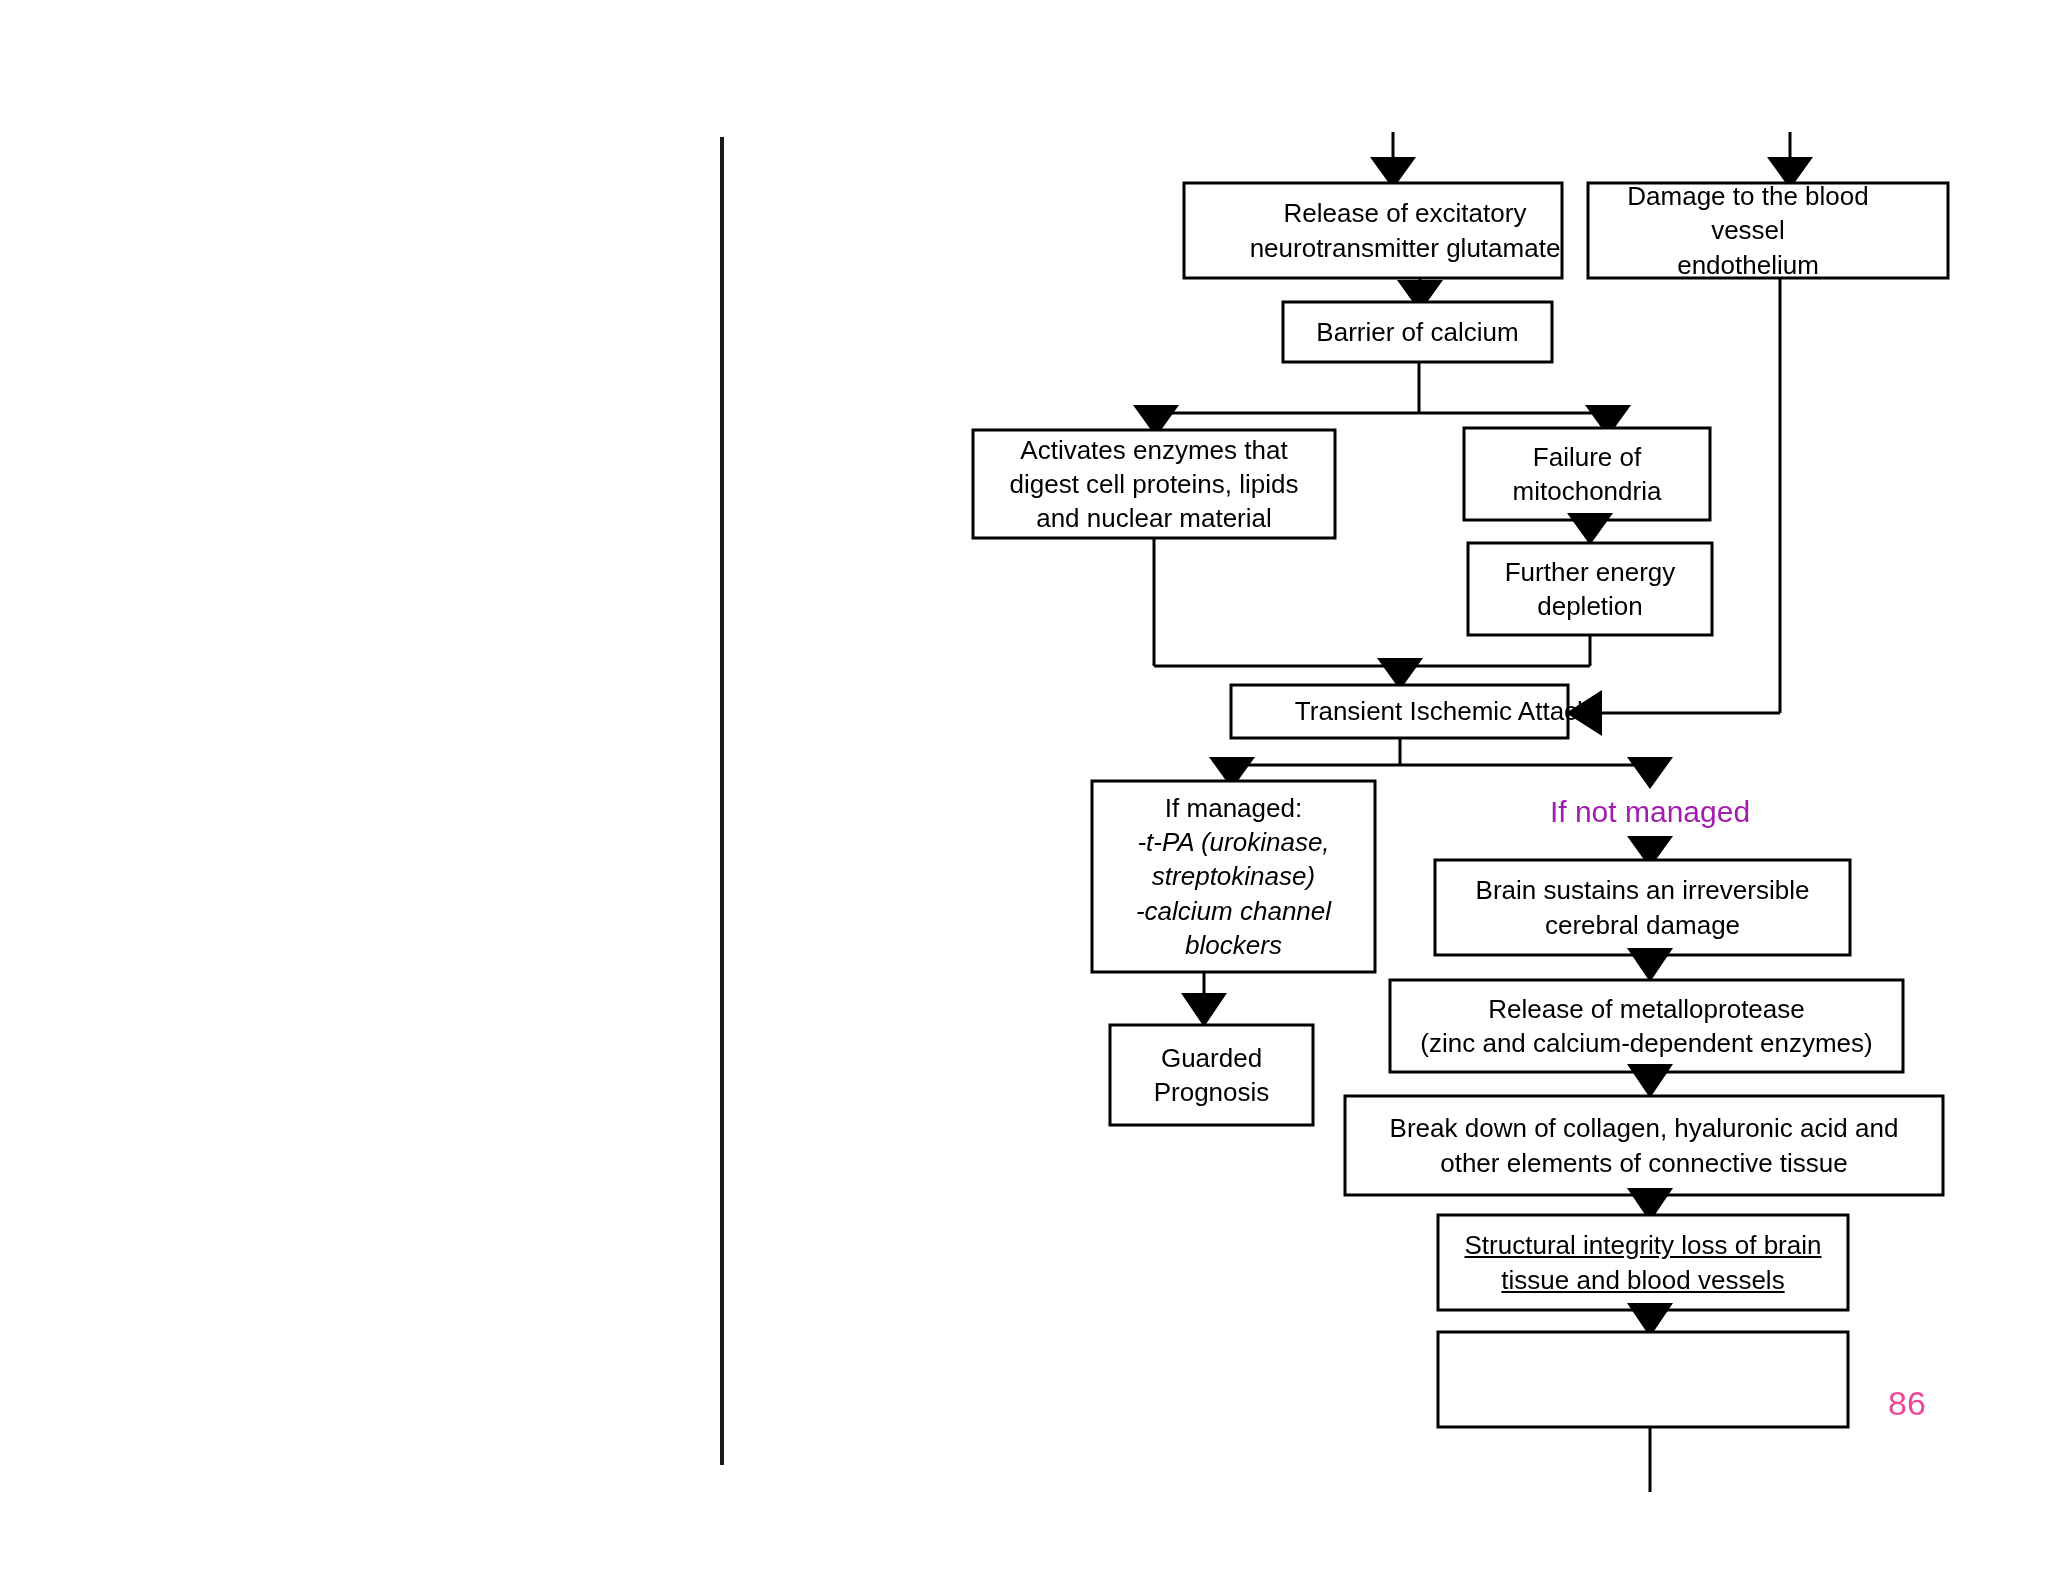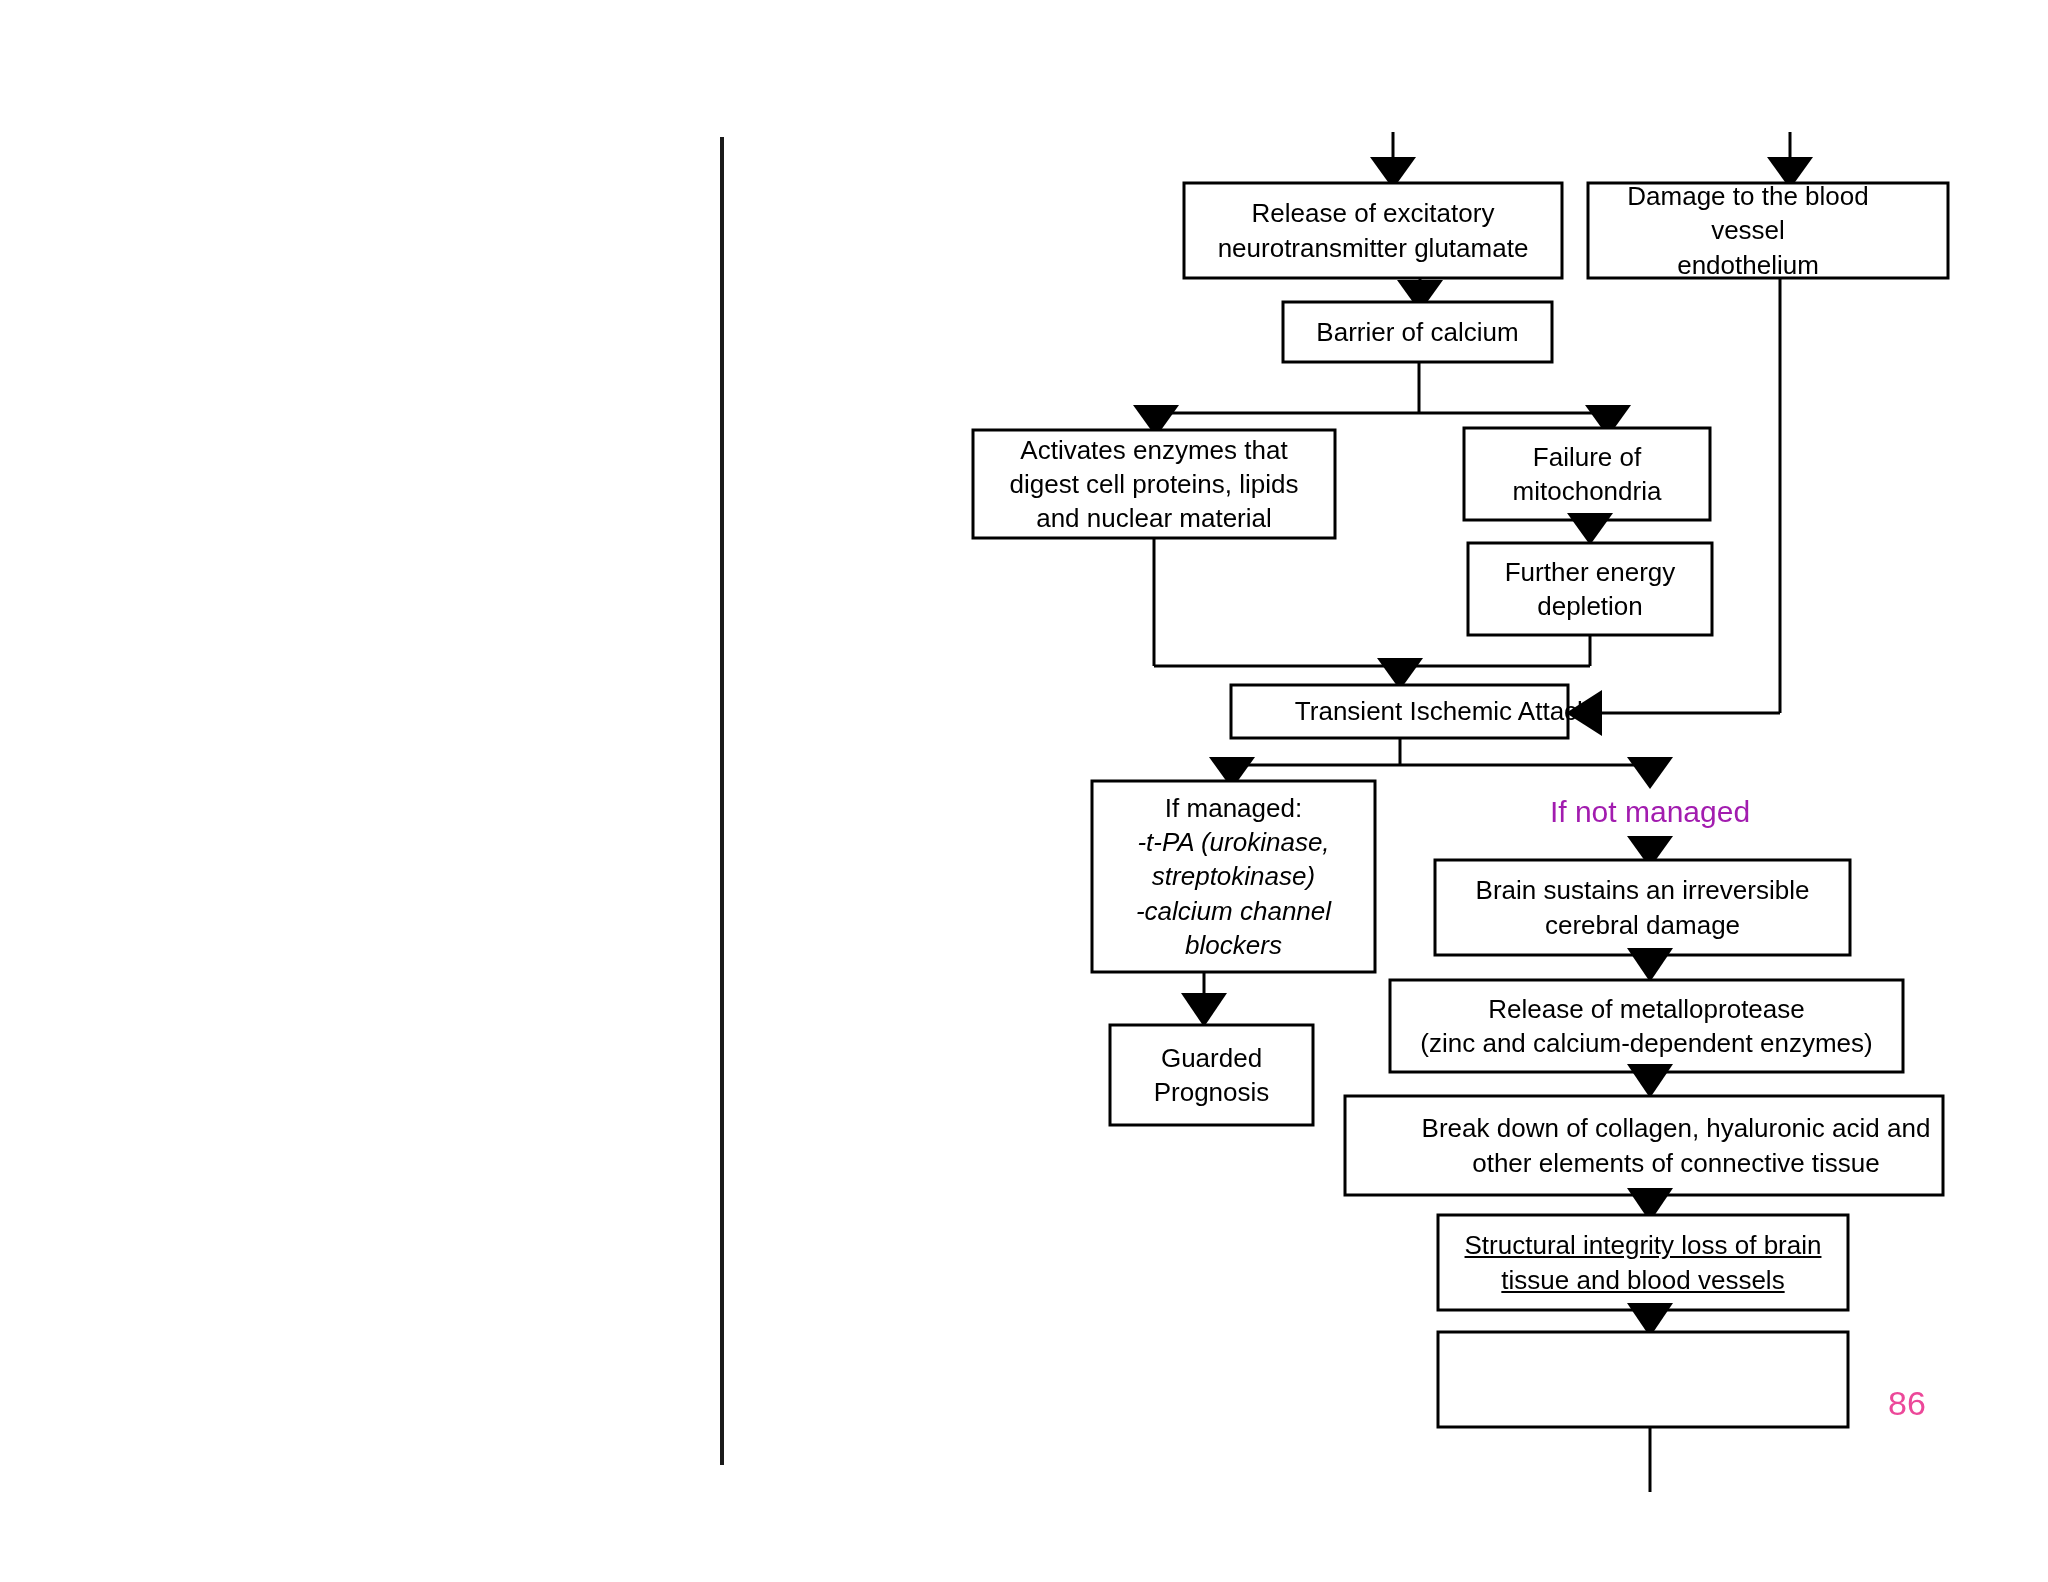--- a/index.html
+++ b/index.html
@@ -179,21 +179,21 @@
     <g>
       <line class="conn" x1="1650" y1="1310" x2="1650" y2="1316"></line>
       <polygon class="arrowhead" points="1627,1303 1673,1303 1650,1337"></polygon>
     </g>
 
     <rect class="boxrect" x="1438" y="1332" width="410" height="95"></rect>
 
     <line class="conn" x1="1650" y1="1427" x2="1650" y2="1492"></line>
   </svg>
 
-  <div class="boxtext" style="left:1184px; top:183px; width:378px; height:95px;">Release of excitatory
+  <div class="boxtext" style="left:1184px; top:183px; width:378px; height:95px;padding-left:32px;">Release of excitatory
 neurotransmitter glutamate</div>
 
   <div class="boxtext" style="left:1588px; top:183px; width:320px; height:95px;">Damage to the blood vessel
 endothelium</div>
 
   <div class="boxtext" style="left:1283px; top:302px; width:269px; height:60px;">Barrier of calcium</div>
 
   <div class="boxtext" style="left:973px; top:430px; width:362px; height:108px;">Activates enzymes that
 digest cell proteins, lipids
 and nuclear material</div>
@@ -218,21 +218,21 @@
 Prognosis</div>
 
   <div class="freetext" style="left:1490px; top:792px; width:320px;">If not managed</div>
 
   <div class="boxtext" style="left:1435px; top:860px; width:415px; height:95px;">Brain sustains an irreversible
 cerebral damage</div>
 
   <div class="boxtext" style="left:1390px; top:980px; width:513px; height:92px;">Release of metalloprotease
 (zinc and calcium-dependent enzymes)</div>
 
-  <div class="boxtext" style="left:1345px; top:1096px; width:598px; height:99px;padding-left:32px;">Break down of collagen, hyaluronic acid and
+  <div class="boxtext" style="left:1345px; top:1096px; width:598px; height:99px;">Break down of collagen, hyaluronic acid and
 other elements of connective tissue</div>
 
   <div class="boxtext" style="left:1438px; top:1215px; width:410px; height:95px;text-decoration:underline;">Structural integrity loss of brain
 tissue and blood vessels</div>
 
 
   <div class="pagenum" style="left:1888px; top:1384px;">86</div>
 
 </div>
 

